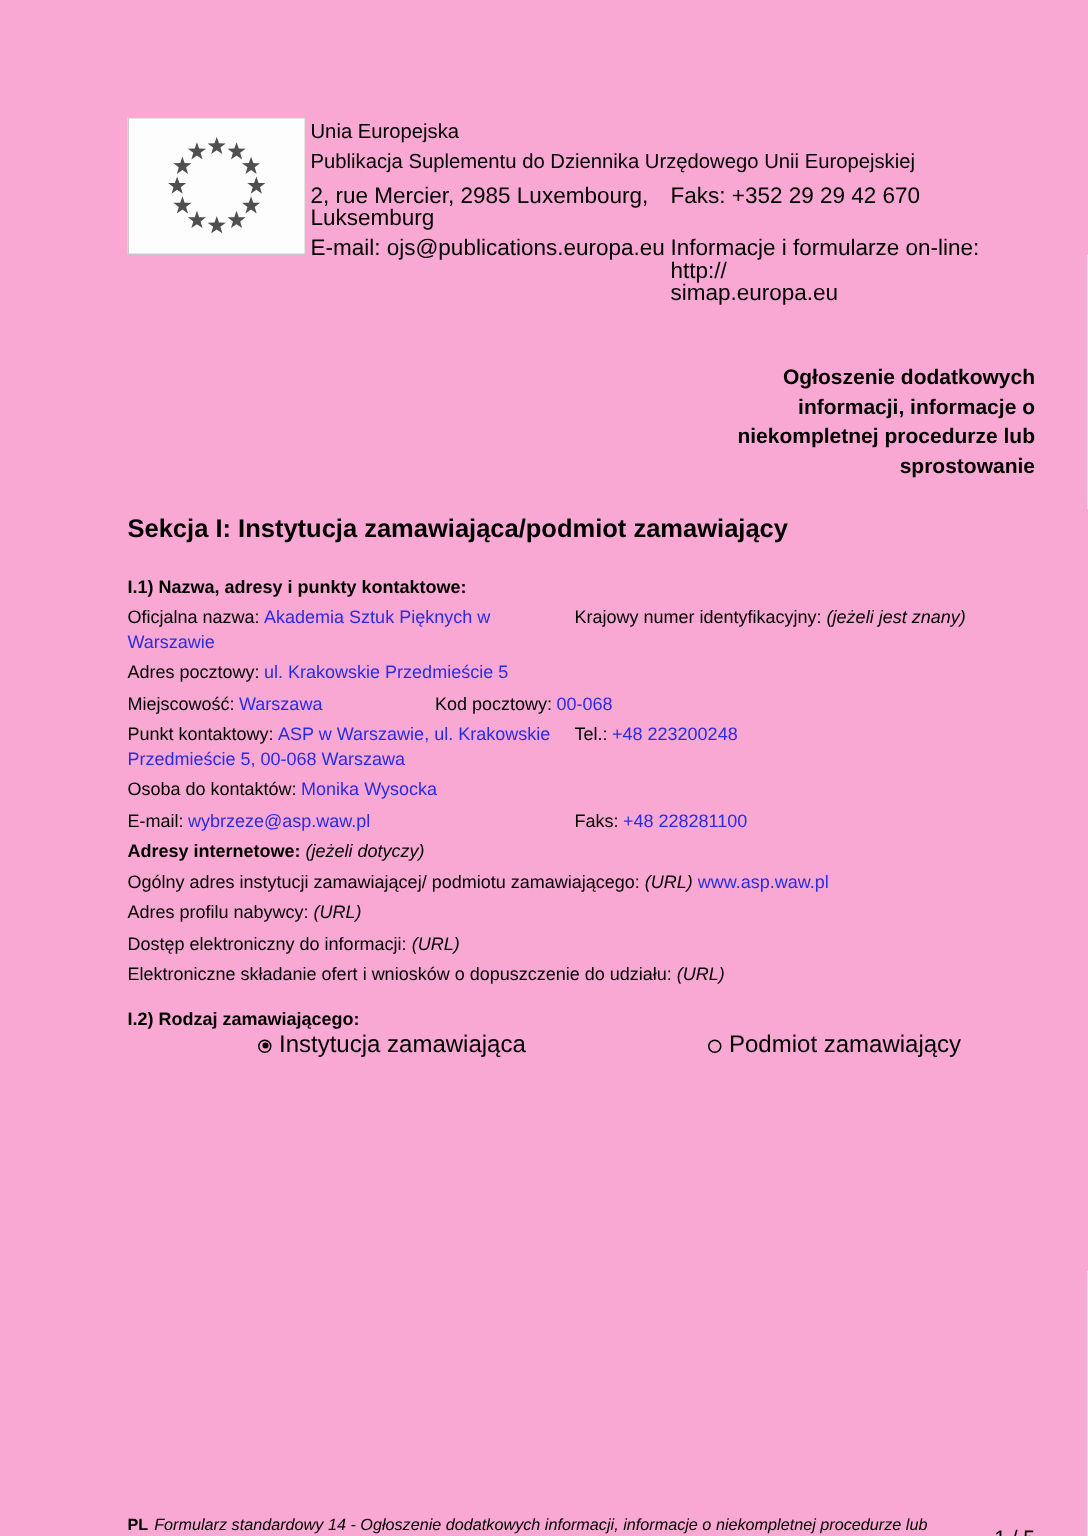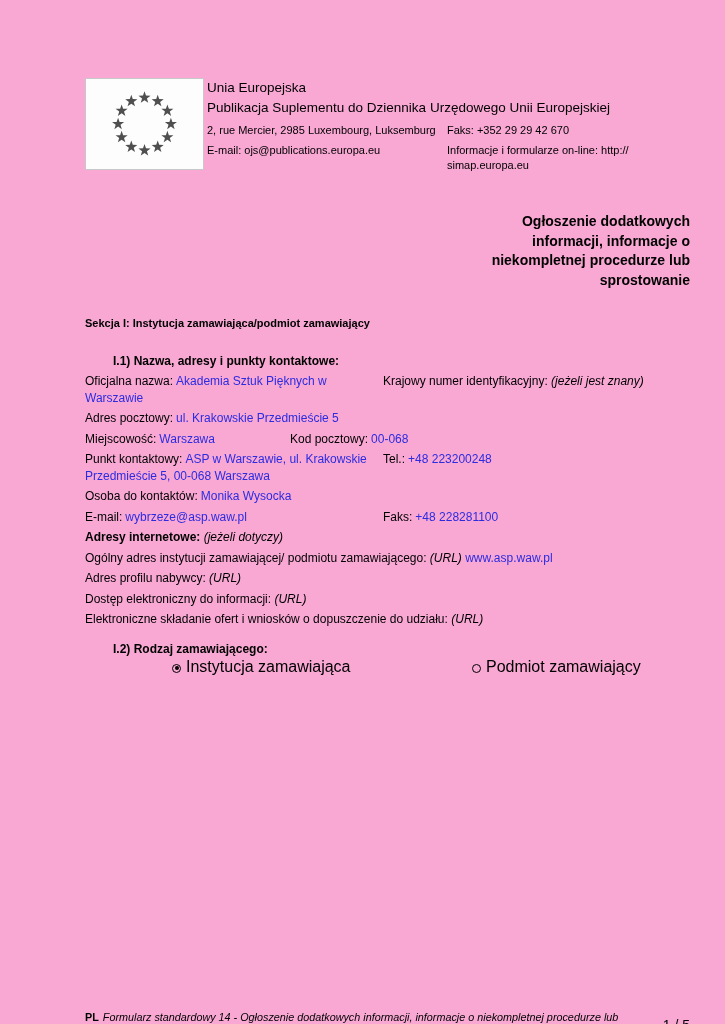--- a/index.html
+++ b/index.html
@@ -19,36 +19,36 @@
   .header { display: flex; gap: 3px; }
   .logo {
     flex: none;
     width: 119px; height: 92px;
     border: 1px solid #c8c8c8;
     background: #fdfdfd;
     display: flex; align-items: center; justify-content: center;
   }
   .header-text { padding-top: 0; }
   .org, .subtitle { font-size: 13.5px; line-height: 20px; }
-  .hrow { display: flex; font-size: 11px; line-height: 15px; margin-top: 5px; }
+  .hrow { display: flex; font-size: 15px; line-height: 15px; margin-top: 5px; }
   .hcell-l { flex: none; width: 240px; }
   .hcell-r { width: 245px; }
 
   
   .doc-title {
     margin-top: 39px;
     text-align: right;
     font-weight: bold;
     font-size: 14px;
     line-height: 19.5px;
   }
 
   
-  .section-heading { margin-top: 24px; font-size: 11px; font-weight: bold; line-height: 18px; }
-  .sub-heading { margin-top: 21px; font-size: 12px; font-weight: bold; line-height: 16px; margin-left: 28px; }
+  .section-heading { margin-top: 24px; font-size: 17px; font-weight: bold; line-height: 18px; }
+  .sub-heading { margin-top: 21px; font-size: 12px; font-weight: bold; line-height: 16px; }
 
   .row { margin-top: 4px; font-size: 12px; line-height: 16.5px; }
   .two-col { display: flex; }
   .col-l { flex: none; width: 298px; padding-right: 8px; }
   .col-r { flex: none; width: 295px; }
   .three-col { display: flex; }
   .tc1 { flex: none; width: 205px; }
   .tc2 { flex: none; width: 210px; }
   .tc3 { flex: 1; }
 

